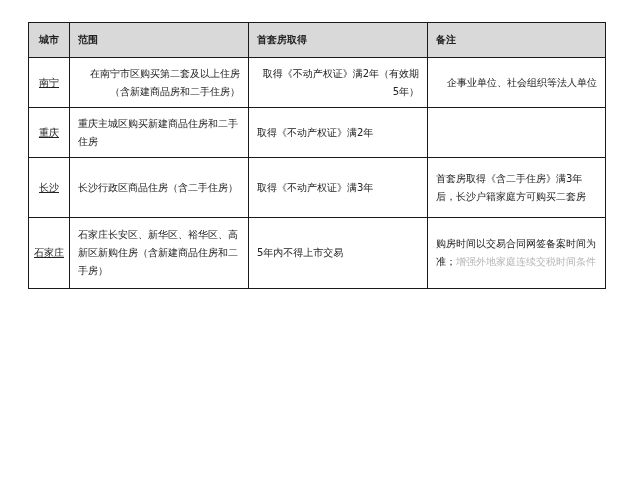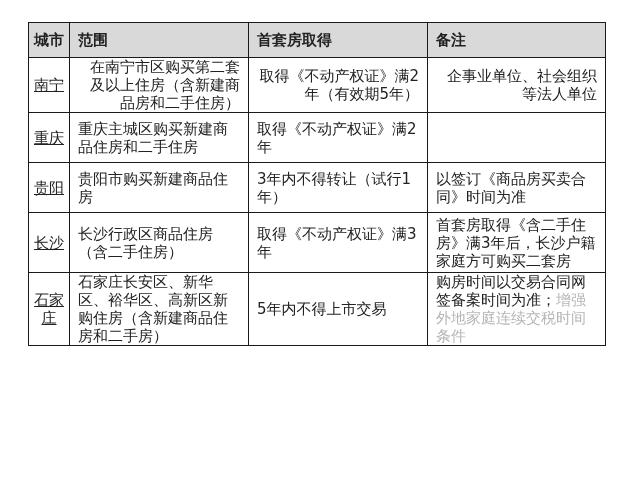--- a/index.html
+++ b/index.html
@@ -1,20 +1,20 @@
 <!DOCTYPE html>
 <html><head>
   <meta charset="utf-8">
   <style>
     html, body { margin: 0; padding: 0; background: #ffffff; }
     body { width: 625px; height: 496px; position: relative; overflow: hidden;
            font-family: "DejaVu Sans", "Liberation Sans", sans-serif; color: #222; }
     table.policy {
       position: absolute; left: 28px; top: 22px; width: 577px;
-      border-collapse: collapse; table-layout: fixed; font-size: 15px; line-height: 18px;
+      border-collapse: collapse; table-layout: fixed; font-size: 10px; line-height: 18px;
     }
     table.policy col.c-city { width: 41px; }
     table.policy col.c-scope { width: 179px; }
     table.policy col.c-years { width: 179px; }
     table.policy col.c-notes { width: 178px; }
     table.policy th, table.policy td {
       border: 1.5px solid #1a1a1a; padding: 0 8px; vertical-align: middle; text-align: left;
     }
     table.policy th { background: #d9d9d9; font-weight: bold; height: 34px; }
     table.policy td.city { text-align: center; padding: 0 2px; text-decoration: underline; }
@@ -53,26 +53,20 @@
       <td>在南宁市区购买第二套及以上住房（含新建商品房和二手住房）</td>
       <td>取得《不动产权证》满2年（有效期5年）</td>
       <td>企事业单位、社会组织等法人单位</td>
     </tr>
     <tr class="r-chongqing">
       <td class="city">重庆</td>
       <td>重庆主城区购买新建商品住房和二手住房</td>
       <td>取得《不动产权证》满2年</td>
       <td></td>
     </tr>
-    <tr class="r-guiyang">
-      <td class="city">贵阳</td>
-      <td>贵阳市购买新建商品住房</td>
-      <td>3年内不得转让（试行1年）</td>
-      <td>以签订《商品房买卖合同》时间为准</td>
-    </tr>
     <tr class="r-changsha">
       <td class="city">长沙</td>
       <td>长沙行政区商品住房（含二手住房）</td>
       <td>取得《不动产权证》满3年</td>
       <td>首套房取得《含二手住房》满3年后，长沙户籍家庭方可购买二套房</td>
     </tr>
     <tr class="r-shijiazhuang">
       <td class="city">石家庄</td>
       <td>石家庄长安区、新华区、裕华区、高新区新购住房（含新建商品住房和二手房）</td>
       <td>5年内不得上市交易</td>

